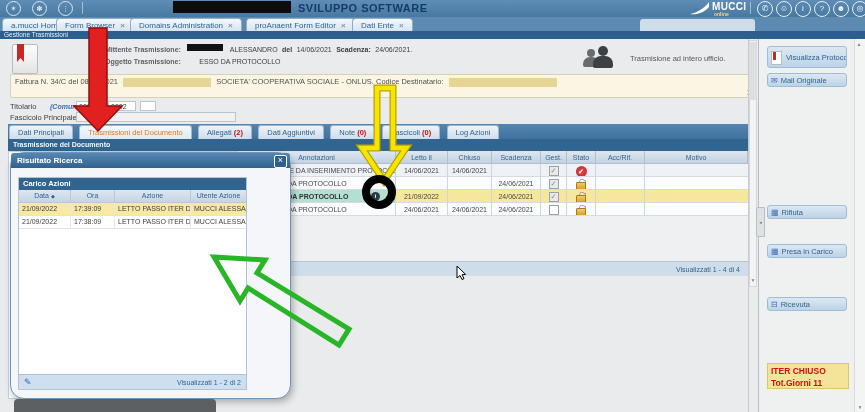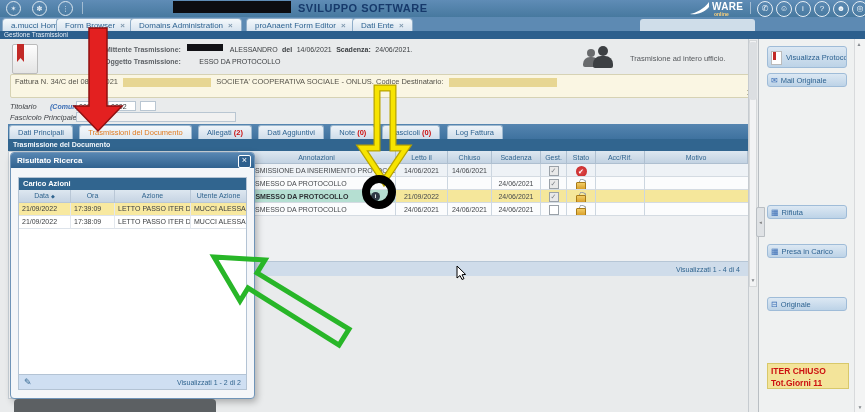--- a/index.html
+++ b/index.html
@@ -41,21 +41,21 @@
   .people i{position:absolute;background:#3d4043;}
   .pp-h1{left:13px;top:0;width:10px;height:10px;border-radius:50%;}
   .pp-b1{left:8px;top:10px;width:20px;height:12px;border-radius:8px 8px 2px 2px;}
   .pp-h2{left:2px;top:3px;width:8px;height:8px;border-radius:50%;opacity:.75;}
   .pp-b2{left:-2px;top:11px;width:16px;height:10px;border-radius:7px 7px 2px 2px;opacity:.75;}
   .office-note{left:630px;top:54px;font-size:7.5px;color:#55585c;}
   .fattura{left:10px;top:74px;width:745px;height:24px;background:#faf6e3;border:1px solid #d6d2b4;border-radius:2px;
            font-size:7.5px;color:#55534a;padding:2px 4px;box-sizing:border-box;}
   .fattura .grip{position:absolute;right:1px;bottom:1px;width:6px;height:6px;
      background:repeating-linear-gradient(135deg,#b9b596 0 1px,transparent 1px 3px);}
-  .frow{left:0;font-size:7.5px;color:#3c3f43;font-style:italic;}
+  .frow{left:0;font-size:7.5px;color:#3c3f43;}
   .comune{color:#3a6db5;font-style:italic;font-weight:bold;font-size:7px;}
   .tin{position:absolute;height:10px;border:1px solid #b9c6d2;background:#fff;font-size:7px;color:#333;
        padding:0 2px;box-sizing:border-box;font-family:"Liberation Sans",sans-serif;}
   
   .docstrip{left:8px;top:124px;width:740px;height:15px;background:linear-gradient(#5585b0,#3f729f);}
   .dtab{position:relative;display:inline-block;height:14px;line-height:14px;margin:1px 1px 0 1px;padding:0 8px;
         background:linear-gradient(#eef3f8,#ccdbe9);border:1px solid #9db8cf;border-bottom:none;border-radius:3px 3px 0 0;
         font-size:7.5px;color:#2e6391;vertical-align:top;white-space:nowrap;}
   .dtab.active{color:#e07b20;background:linear-gradient(#f4f8fb,#dde8f1);}
   .dtab .cnt{color:#cc1111;font-weight:bold;margin-left:2px;}
@@ -103,22 +103,22 @@
   .sbtn .ig{margin-right:3px;color:#3a6db5;font-size:8px;}
   .minibook{display:inline-block;width:9px;height:12px;background:#fff;border:1px solid #bbb;vertical-align:middle;
             margin-right:4px;position:relative;}
   .minibook::after{content:"";position:absolute;left:1px;top:0;width:3px;height:8px;background:#c22a27;}
   .iterbox{position:absolute;left:8px;top:324px;width:82px;height:26px;background:#f3e49a;border:1px solid #d8c86a;
            color:#cc1111;font-weight:bold;font-size:8.5px;line-height:12px;padding:1px 3px;box-sizing:border-box;}
   .side-scroll{position:absolute;left:95px;top:0;width:11px;height:373px;background:#f3f4f4;border-left:1px solid #d8dadc;box-sizing:border-box;}
   .collapse{left:756px;top:207px;width:7px;height:28px;background:#dfe2e5;border:1px solid #b9bec3;border-radius:2px 0 0 2px;
             font-size:5px;color:#777;line-height:28px;text-align:center;}
   
-  .popup{left:10px;top:152px;width:243px;height:245px;background:#f4f6f9;border:1px solid #6f94b8;border-radius:4px;
-         box-shadow:2px 3px 7px rgba(0,0,0,.28);}
+  .popup{left:10px;top:152px;width:243px;height:245px;background:#f4f6f9;border:1px solid #6f94b8;border-radius:14px;
+         box-shadow:2px 3px 7px rgba(0,0,0,.28);padding-left:36px;}
   .ptitle{position:absolute;left:0;top:0;right:0;height:15px;background:linear-gradient(#5786b2,#30628f);
           border-radius:3px 3px 0 0;color:#fff;font-weight:bold;font-size:8px;line-height:15px;padding-left:6px;}
   .pclose{position:absolute;right:3px;top:2px;width:11px;height:11px;background:#2e5f8d;border:1px solid #fff;border-radius:2px;
           color:#fff;font-size:9px;line-height:9px;text-align:center;}
   .ptable{position:absolute;left:7px;top:24px;width:229px;height:213px;background:#fff;border:1px solid #b3c3d4;
           box-sizing:border-box;display:flex;flex-direction:column;}
   .phead{height:12px;background:#31658f;color:#fff;font-weight:bold;font-size:7.5px;line-height:12px;padding-left:4px;}
   .pcols,.prow{display:grid;grid-template-columns:52px 44px 76px 1fr;}
   .pcols>div{height:12px;background:linear-gradient(#dde7f0,#c6d4e3);color:#31658f;font-size:7px;line-height:12px;
              text-align:center;border-right:1px solid #b9c7d6;border-bottom:1px solid #b9c7d6;}
@@ -141,21 +141,21 @@
   <div class="abs topbar">
     <div class="tb-circle" style="left:6px">✶</div>
     <div class="tb-circle" style="left:32px">✽</div>
     <div class="tb-circle" style="left:58px">⋮</div>
     <div class="tb-sep" style="left:82px"></div>
     <div class="tb-redact"></div>
     <div class="tb-title">SVILUPPO SOFTWARE</div>
     <svg class="abs" style="left:688px;top:1px" width="22" height="15">
       <path d="M2,13 C8,12 16,8 21,1 L21,6 C16,12 8,14 2,13 Z" fill="#ffffff"></path>
     </svg>
-    <div class="logo-txt">WARE</div>
+    <div class="logo-txt">MUCCI</div>
     <div class="logo-sub">online</div>
     <div class="tb-sep" style="left:750px"></div>
     <div class="tb-right-ic" style="left:757px">✆</div>
     <div class="tb-right-ic" style="left:776px">☺</div>
     <div class="tb-right-ic" style="left:795px">i</div>
     <div class="tb-right-ic" style="left:814px">?</div>
     <div class="tb-right-ic" style="left:833px">☻</div>
     <div class="tb-right-ic" style="left:852px">◎</div>
   </div>
 
@@ -220,21 +220,21 @@
   <div class="abs frow" style="left:10px;top:113px">Fascicolo Principale</div>
   <input class="tin" style="left: 76px; top: 112px; width: 160px; background: rgb(241, 241, 241);" readonly="" value="">
 
   <div class="abs docstrip">
     <div class="dtab"><span>Dati Principali</span></div>
     <div class="dtab active"><span>Trasmissioni del Documento</span></div>
     <div class="dtab"><span>Allegati</span><span class="cnt">(2)</span></div>
     <div class="dtab"><span>Dati Aggiuntivi</span></div>
     <div class="dtab"><span>Note</span><span class="cnt">(0)</span></div>
     <div class="dtab"><span>Fascicoli</span><span class="cnt">(0)</span></div>
-    <div class="dtab"><span>Log Fattura</span></div>
+    <div class="dtab"><span>Log Azioni</span></div>
   </div>
 
   <div class="abs secbar">Trasmissione del Documento</div>
 
   <div class="abs left-panel"></div>
 
   <div class="abs grid">
     <div class="ghead">
       <div>Annotazioni</div>
       <div>Letto il</div>
@@ -301,21 +301,21 @@
     <div class="sbtn" style="top:34px;height:14px">
       <span class="ig">✉</span><span>Mail Originale</span>
     </div>
     <div class="sbtn" style="top:166px;height:14px">
       <span class="ig">▦</span><span>Rifiuta</span>
     </div>
     <div class="sbtn" style="top:205px;height:14px">
       <span class="ig">▦</span><span>Presa in Carico</span>
     </div>
     <div class="sbtn" style="top:258px;height:14px">
-      <span class="ig">⊟</span><span>Originale</span>
+      <span class="ig">⊟</span><span>Ricevuta</span>
     </div>
     <div class="iterbox">
       <div>ITER CHIUSO</div>
       <div>Tot.Giorni 11</div>
     </div>
     <div class="side-scroll">
       <div class="sarrow" style="margin-top:2px">▲</div>
       <div class="sarrow" style="position:absolute;bottom:2px;left:1px">▼</div>
     </div>
   </div>

